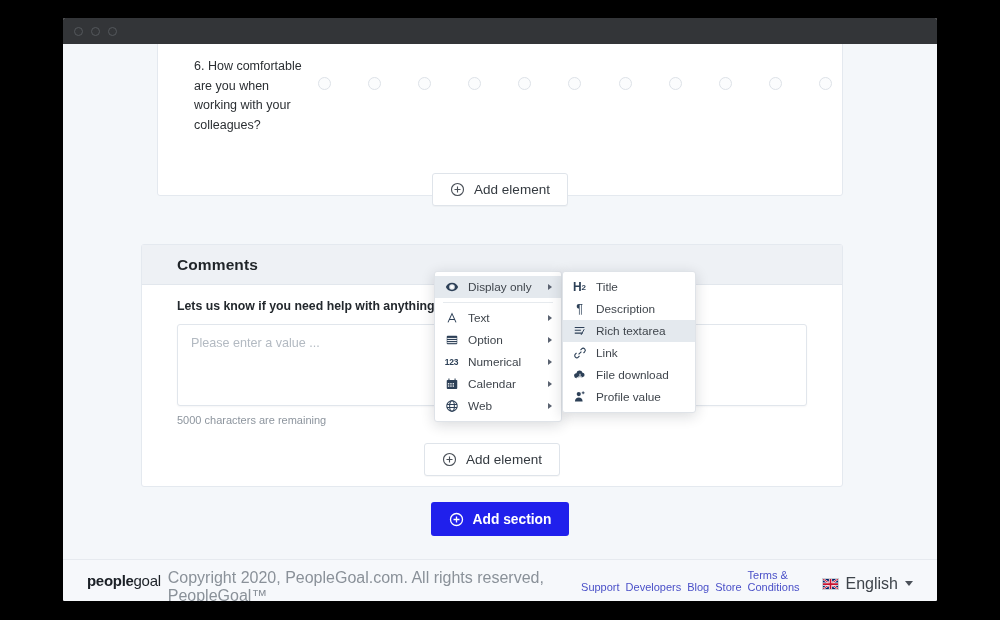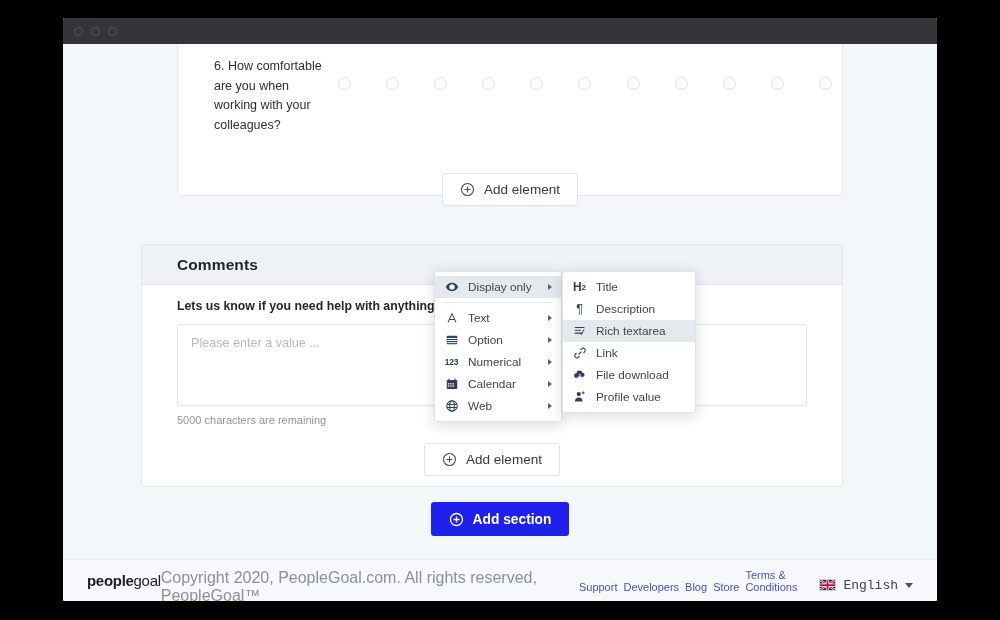--- a/index.html
+++ b/index.html
@@ -45,21 +45,20 @@
 
   
   .card-top {
     position: absolute;
     left: 94px; right: 94px;
     top: -34px;
     height: 186px;
     background: #fff;
     border: 1px solid #e4e9ef;
     border-radius: 3px;
-    margin-left: 20px;
   }
   .q-row {
     display: flex;
     padding: 46px 0 0 36px;
   }
   .q-label {
     width: 118px;
     font-size: 12.5px;
     color: #2b2f33;
     line-height: 19.5px;
@@ -186,21 +185,21 @@
     background: #f6f8fb;
     border-top: 1px solid #e6eaef;
     display: flex;
     align-items: center;
     padding: 0 24px;
   }
   .logo {
     font-size: 15px;
     color: #1b2026;
     letter-spacing: -0.3px;
-    margin-right: 0;
+    margin-right: 7px;
   }
   .logo b { font-weight: bold; }
   .logo span { font-weight: normal; }
   .copyright {
     font-size: 16px;
     color: #8a9199;
     margin-top: 12px;
   }
   .foot-links {
     margin-left: auto;
@@ -219,21 +218,21 @@
     align-items: center;
     gap: 7px;
     margin-left: 16px;
     cursor: pointer;
   }
   .flag {
     width: 17px; height: 12px;
     flex: none;
     border: 1px solid #c9ced4;
   }
-  .lang-label { font-size: 13px; color: #3e444b; font-family: Liberation Mono, monospace; }
+  .lang-label { font-size: 16px; color: #3e444b; }
   .caret {
     width: 0; height: 0;
     border-left: 4px solid transparent;
     border-right: 4px solid transparent;
     border-top: 5px solid #4b5159;
   }
 
   
   .menu {
     position: absolute;

